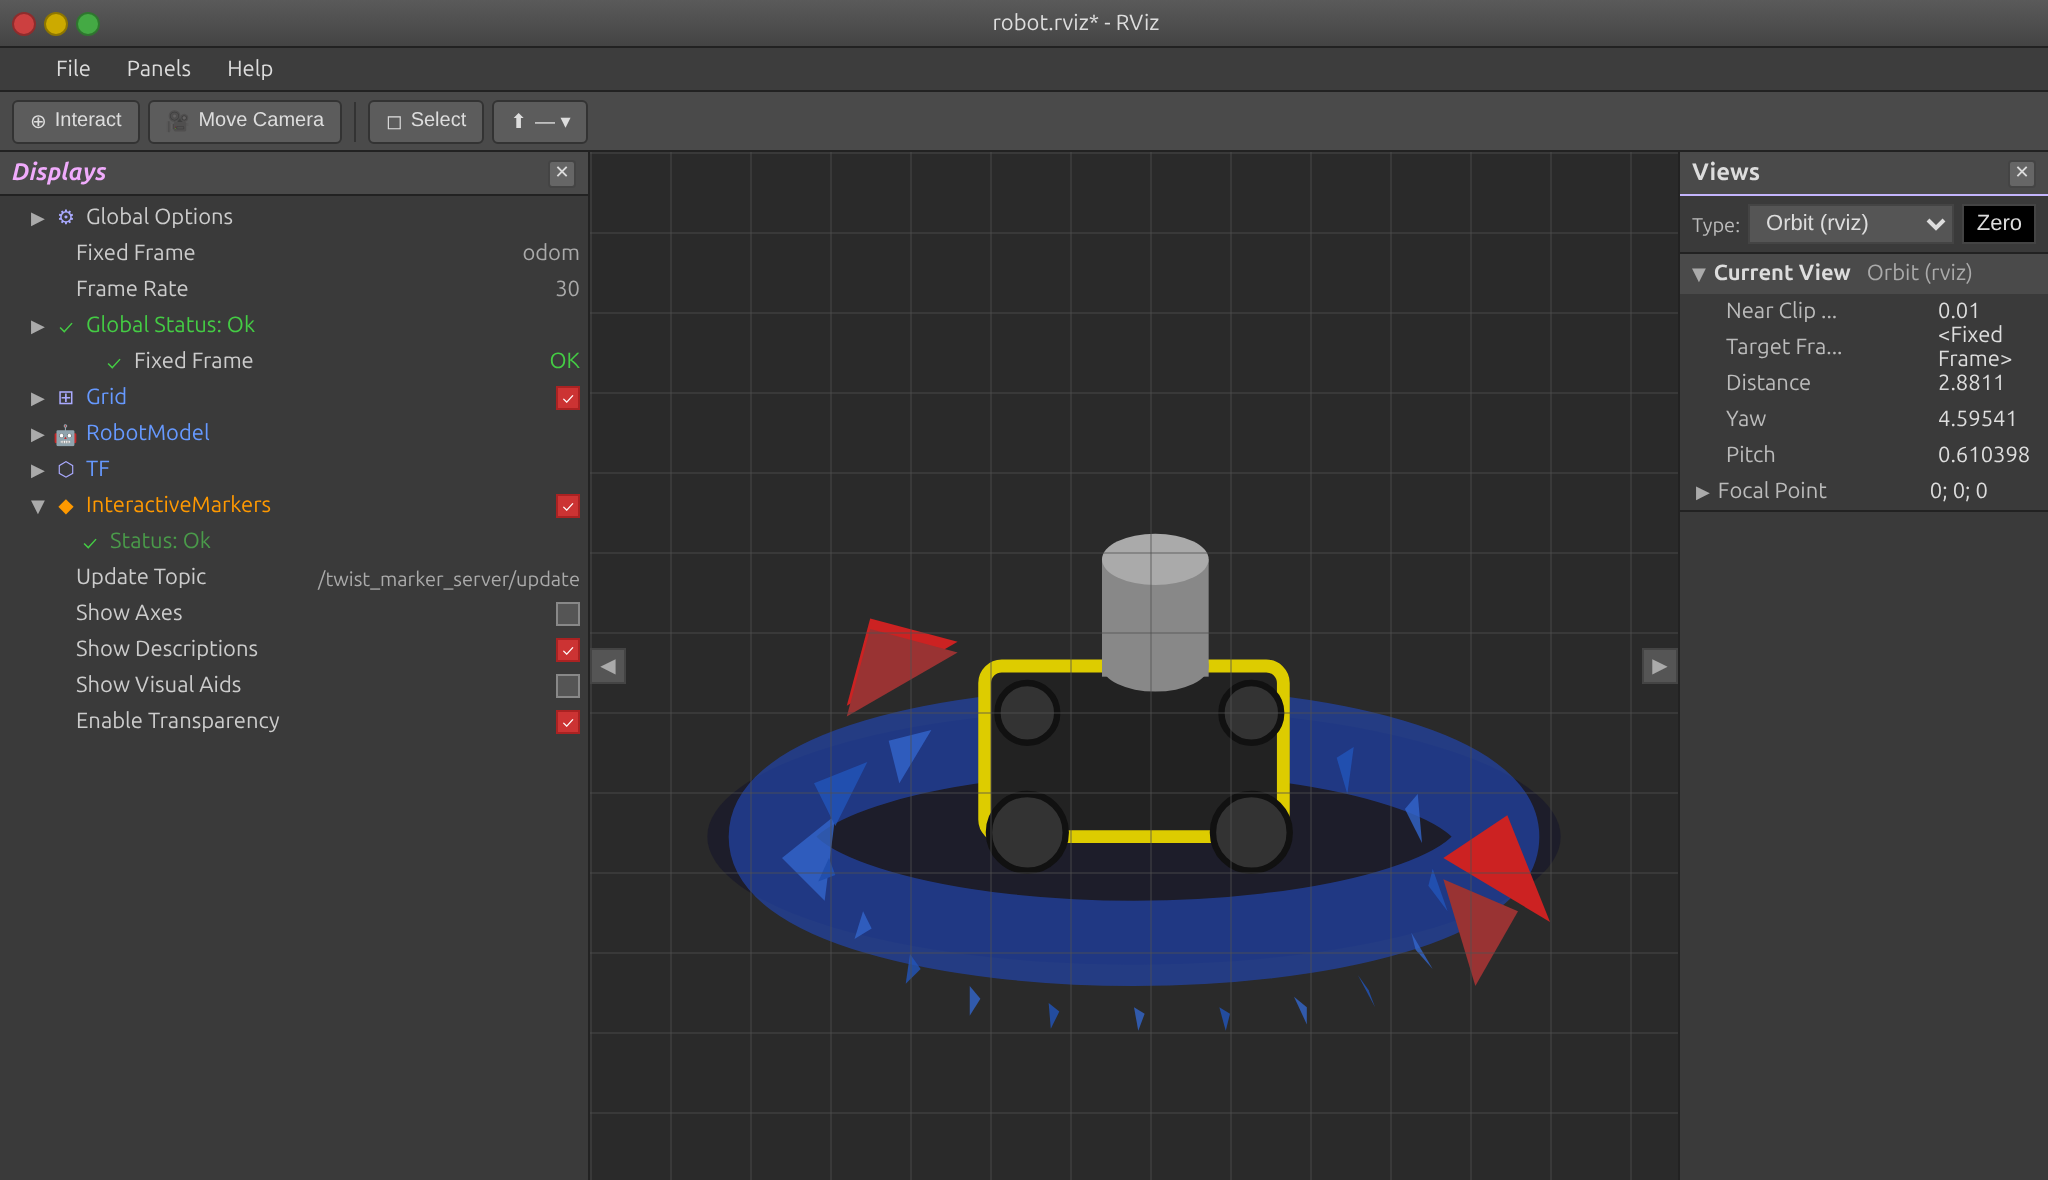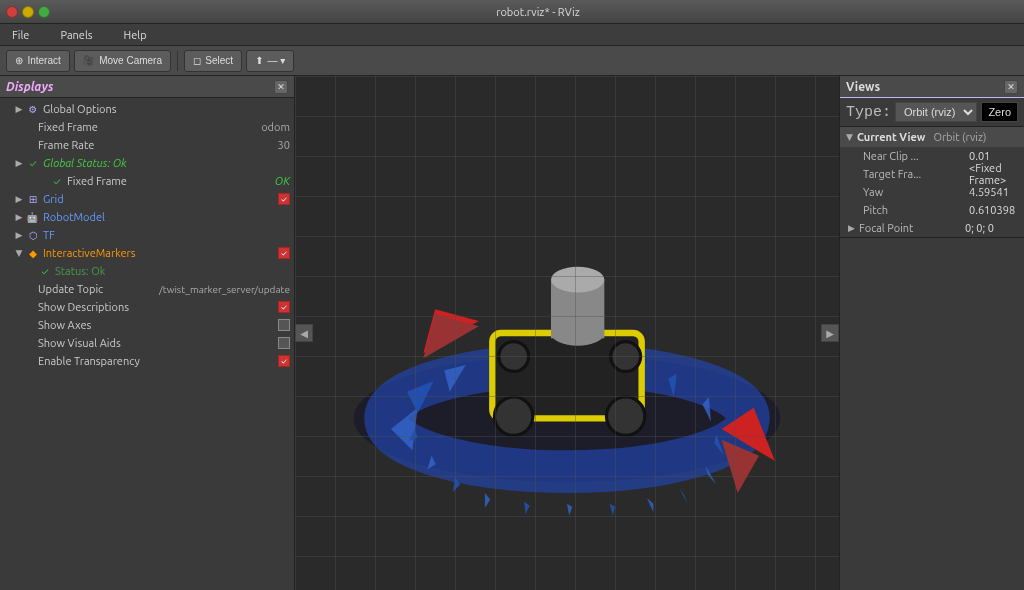--- a/index.html
+++ b/index.html
@@ -41,23 +41,23 @@
       flex: 1;
       text-align: center;
     }
 
     
     #menubar {
       height: 22px;
       background: #3d3d3d;
       display: flex;
       align-items: center;
-      padding: 0 4px;
+      padding: 0 20px;
       border-bottom: 1px solid #222;
-      gap: 15px;
+      gap: 2px;
     }
     .menu-item {
       padding: 2px 8px;
       color: #ddd;
       cursor: pointer;
       border-radius: 2px;
       font-size: 11px;
     }
 
     
@@ -195,21 +195,21 @@
     .checkbox-custom.checked {
       background: #cc3333;
       border-color: #aa2222;
     }
     .checkbox-custom.checked::after {
       content: '✓';
       color: white;
       font-size: 8px;
     }
 
-    .status-ok { color: #44cc44; font-style: italic; }
+    .status-ok { color: #44cc44; }
     .status-label { color: #4a9a4a; }
     .item-blue { color: #6699ff; }
     .item-orange { color: #ff9900; }
 
     
     #viewport {
       flex: 1;
       background: #2a2a2a;
       position: relative;
       overflow: hidden;
@@ -263,21 +263,21 @@
       font-size: 12px; font-weight: bold; color: #ddd;
     }
 
     #views-type-row {
       display: flex;
       align-items: center;
       padding: 4px 6px;
       border-bottom: 1px solid #222;
       gap: 4px;
     }
-    #views-type-row label { font-size: 15px; color: #bbb; font-family: Liberation Mono, monospace; }
+    #views-type-row label { font-size: 10px; color: #bbb; }
     .type-select {
       flex: 1;
       height: 20px;
       background: #555;
       border: 1px solid #444;
       color: #ddd;
       font-size: 11px;
       padding: 0 4px;
     }
     .zero-btn {
@@ -457,28 +457,28 @@
       </div>
 
       <div class="tree-item tree-indent-2">
         <span class="tree-expander"> </span>
         <span class="tree-label">Update Topic</span>
         <span class="tree-value" style="font-size:10px;">/twist_marker_server/update</span>
       </div>
 
       <div class="tree-item tree-indent-2">
         <span class="tree-expander"> </span>
+        <span class="tree-label">Show Axes</span>
+        <span class="checkbox-custom"></span>
+      </div>
+
+      <div class="tree-item tree-indent-2">
+        <span class="tree-expander"> </span>
         <span class="tree-label">Show Descriptions</span>
         <span class="checkbox-custom checked"></span>
-      </div>
-
-      <div class="tree-item tree-indent-2">
-        <span class="tree-expander"> </span>
-        <span class="tree-label">Show Axes</span>
-        <span class="checkbox-custom"></span>
       </div>
 
       <div class="tree-item tree-indent-2">
         <span class="tree-expander"> </span>
         <span class="tree-label">Show Visual Aids</span>
         <span class="checkbox-custom"></span>
       </div>
 
       <div class="tree-item tree-indent-2">
         <span class="tree-expander"> </span>
@@ -570,20 +570,24 @@
       <div class="view-prop">
         <span class="view-prop-name">Near Clip ...</span>
         <span class="view-prop-value">0.01</span>
       </div>
 
       <div class="view-prop">
         <span class="view-prop-name">Target Fra...</span>
         <span class="view-prop-value">&lt;Fixed Frame&gt;</span>
       </div>
 
+      <div class="view-prop">
+        <span class="view-prop-name">Distance</span>
+        <span class="view-prop-value">2.8811</span>
+      </div>
 
       <div class="view-prop">
         <span class="view-prop-name">Yaw</span>
         <span class="view-prop-value">4.59541</span>
       </div>
 
       <div class="view-prop">
         <span class="view-prop-name">Pitch</span>
         <span class="view-prop-value">0.610398</span>
       </div>

